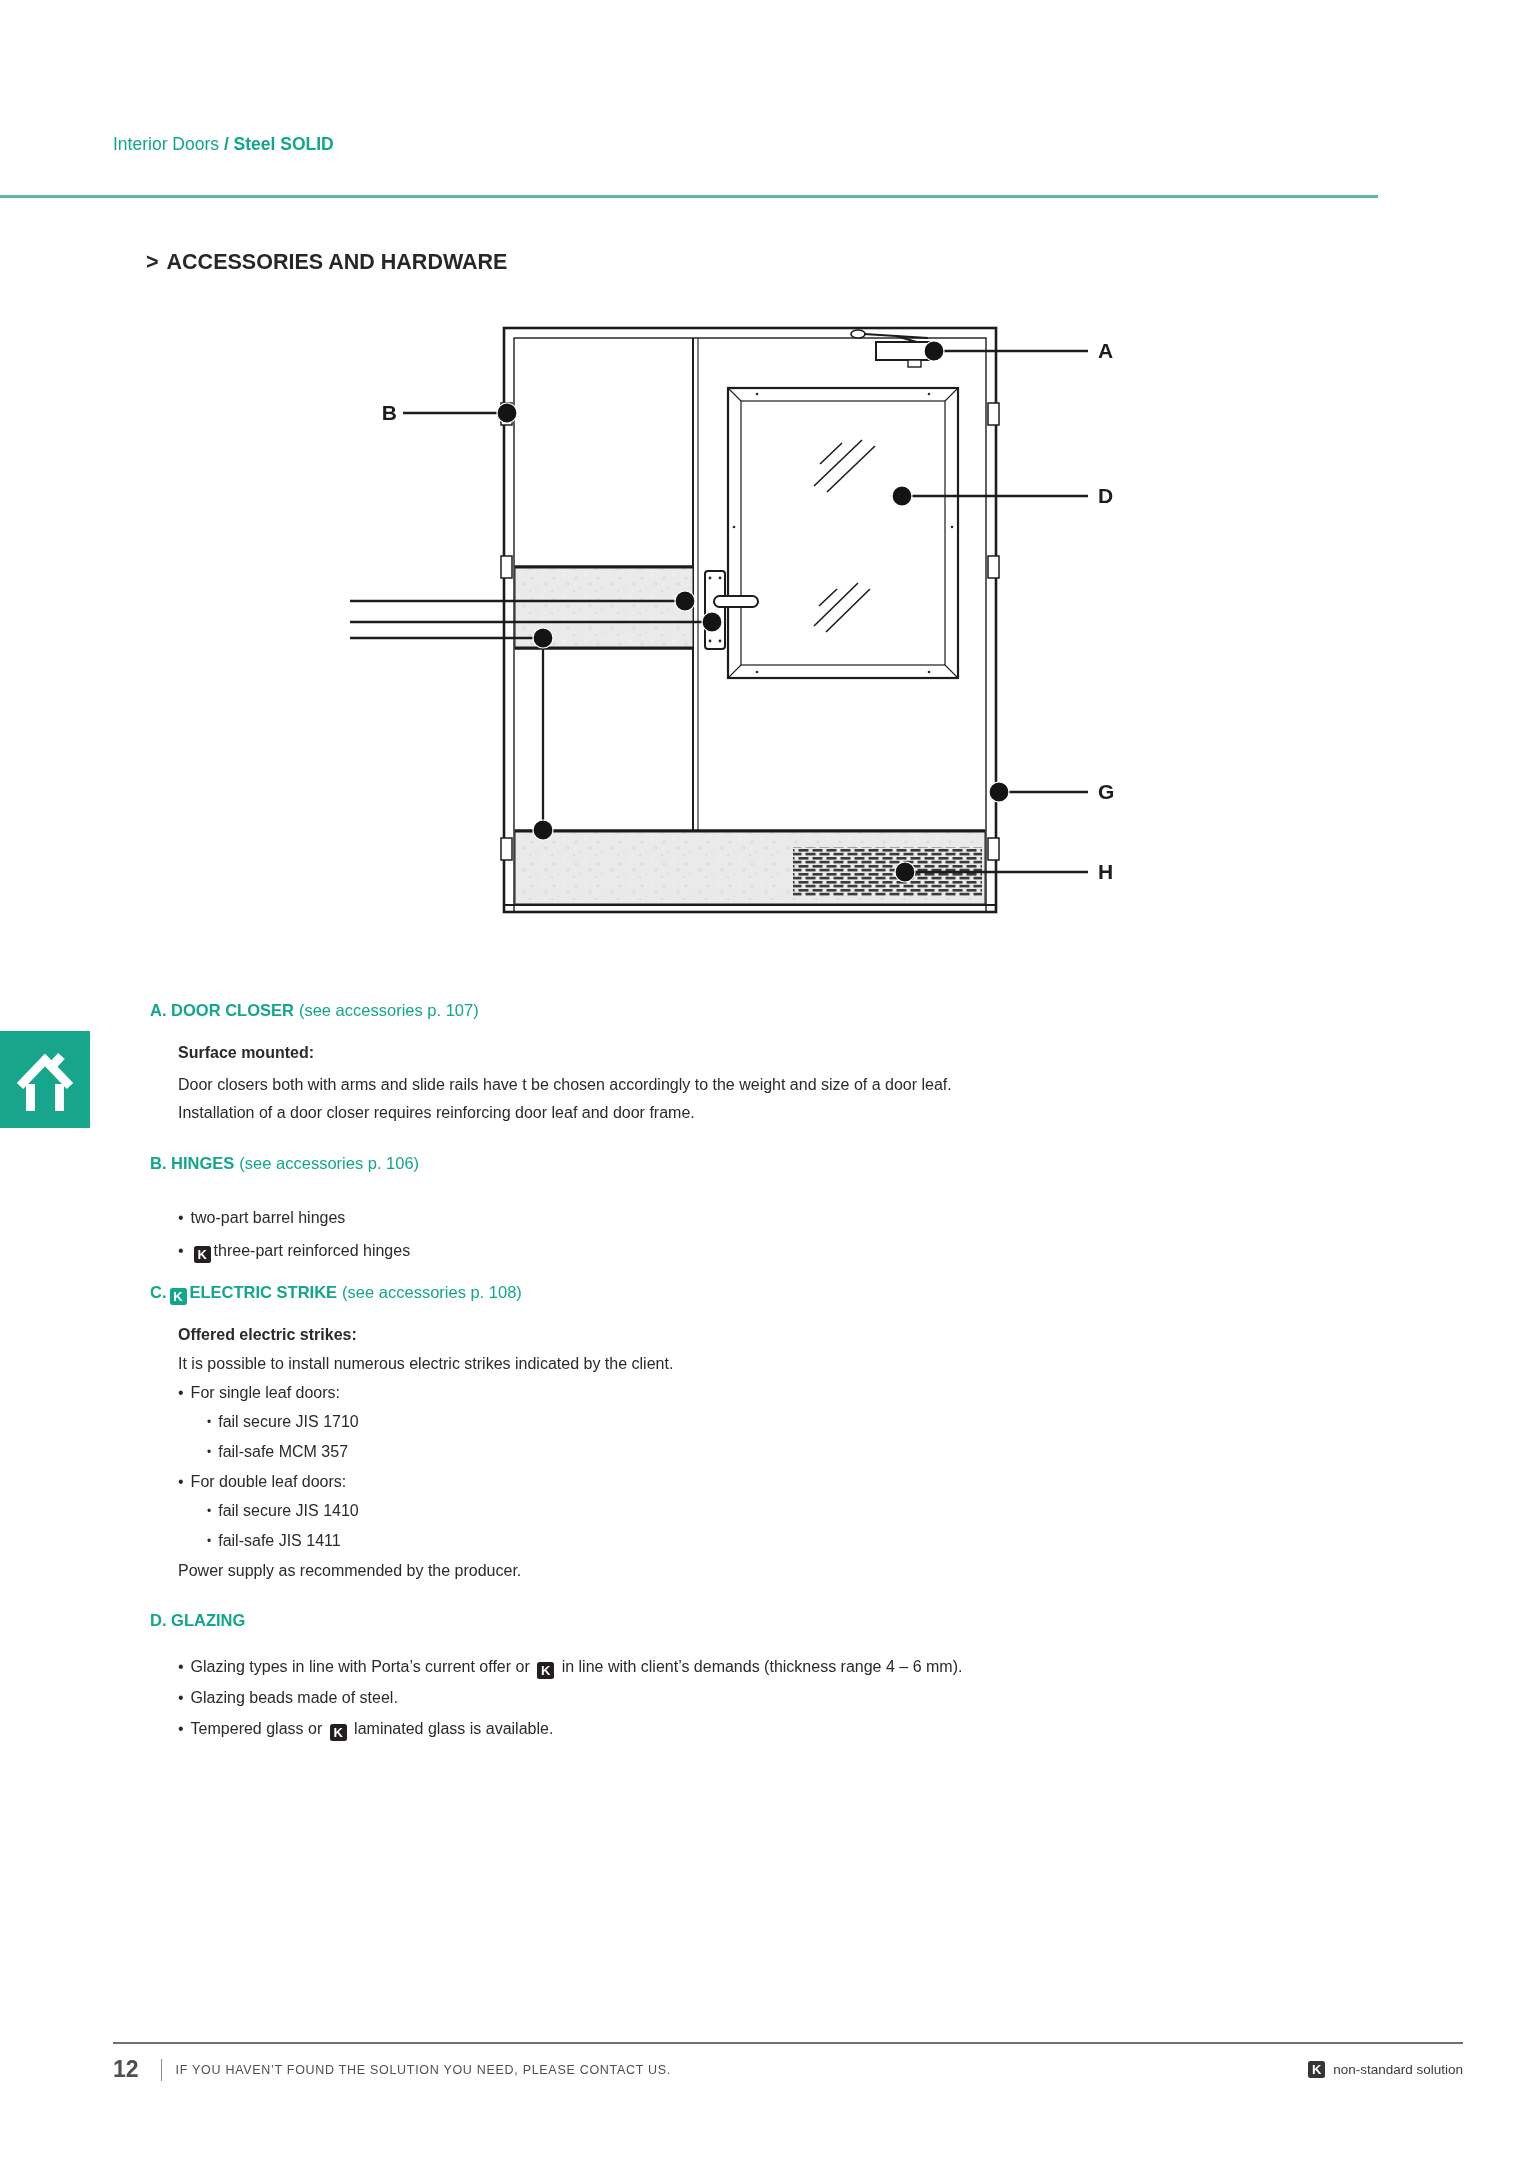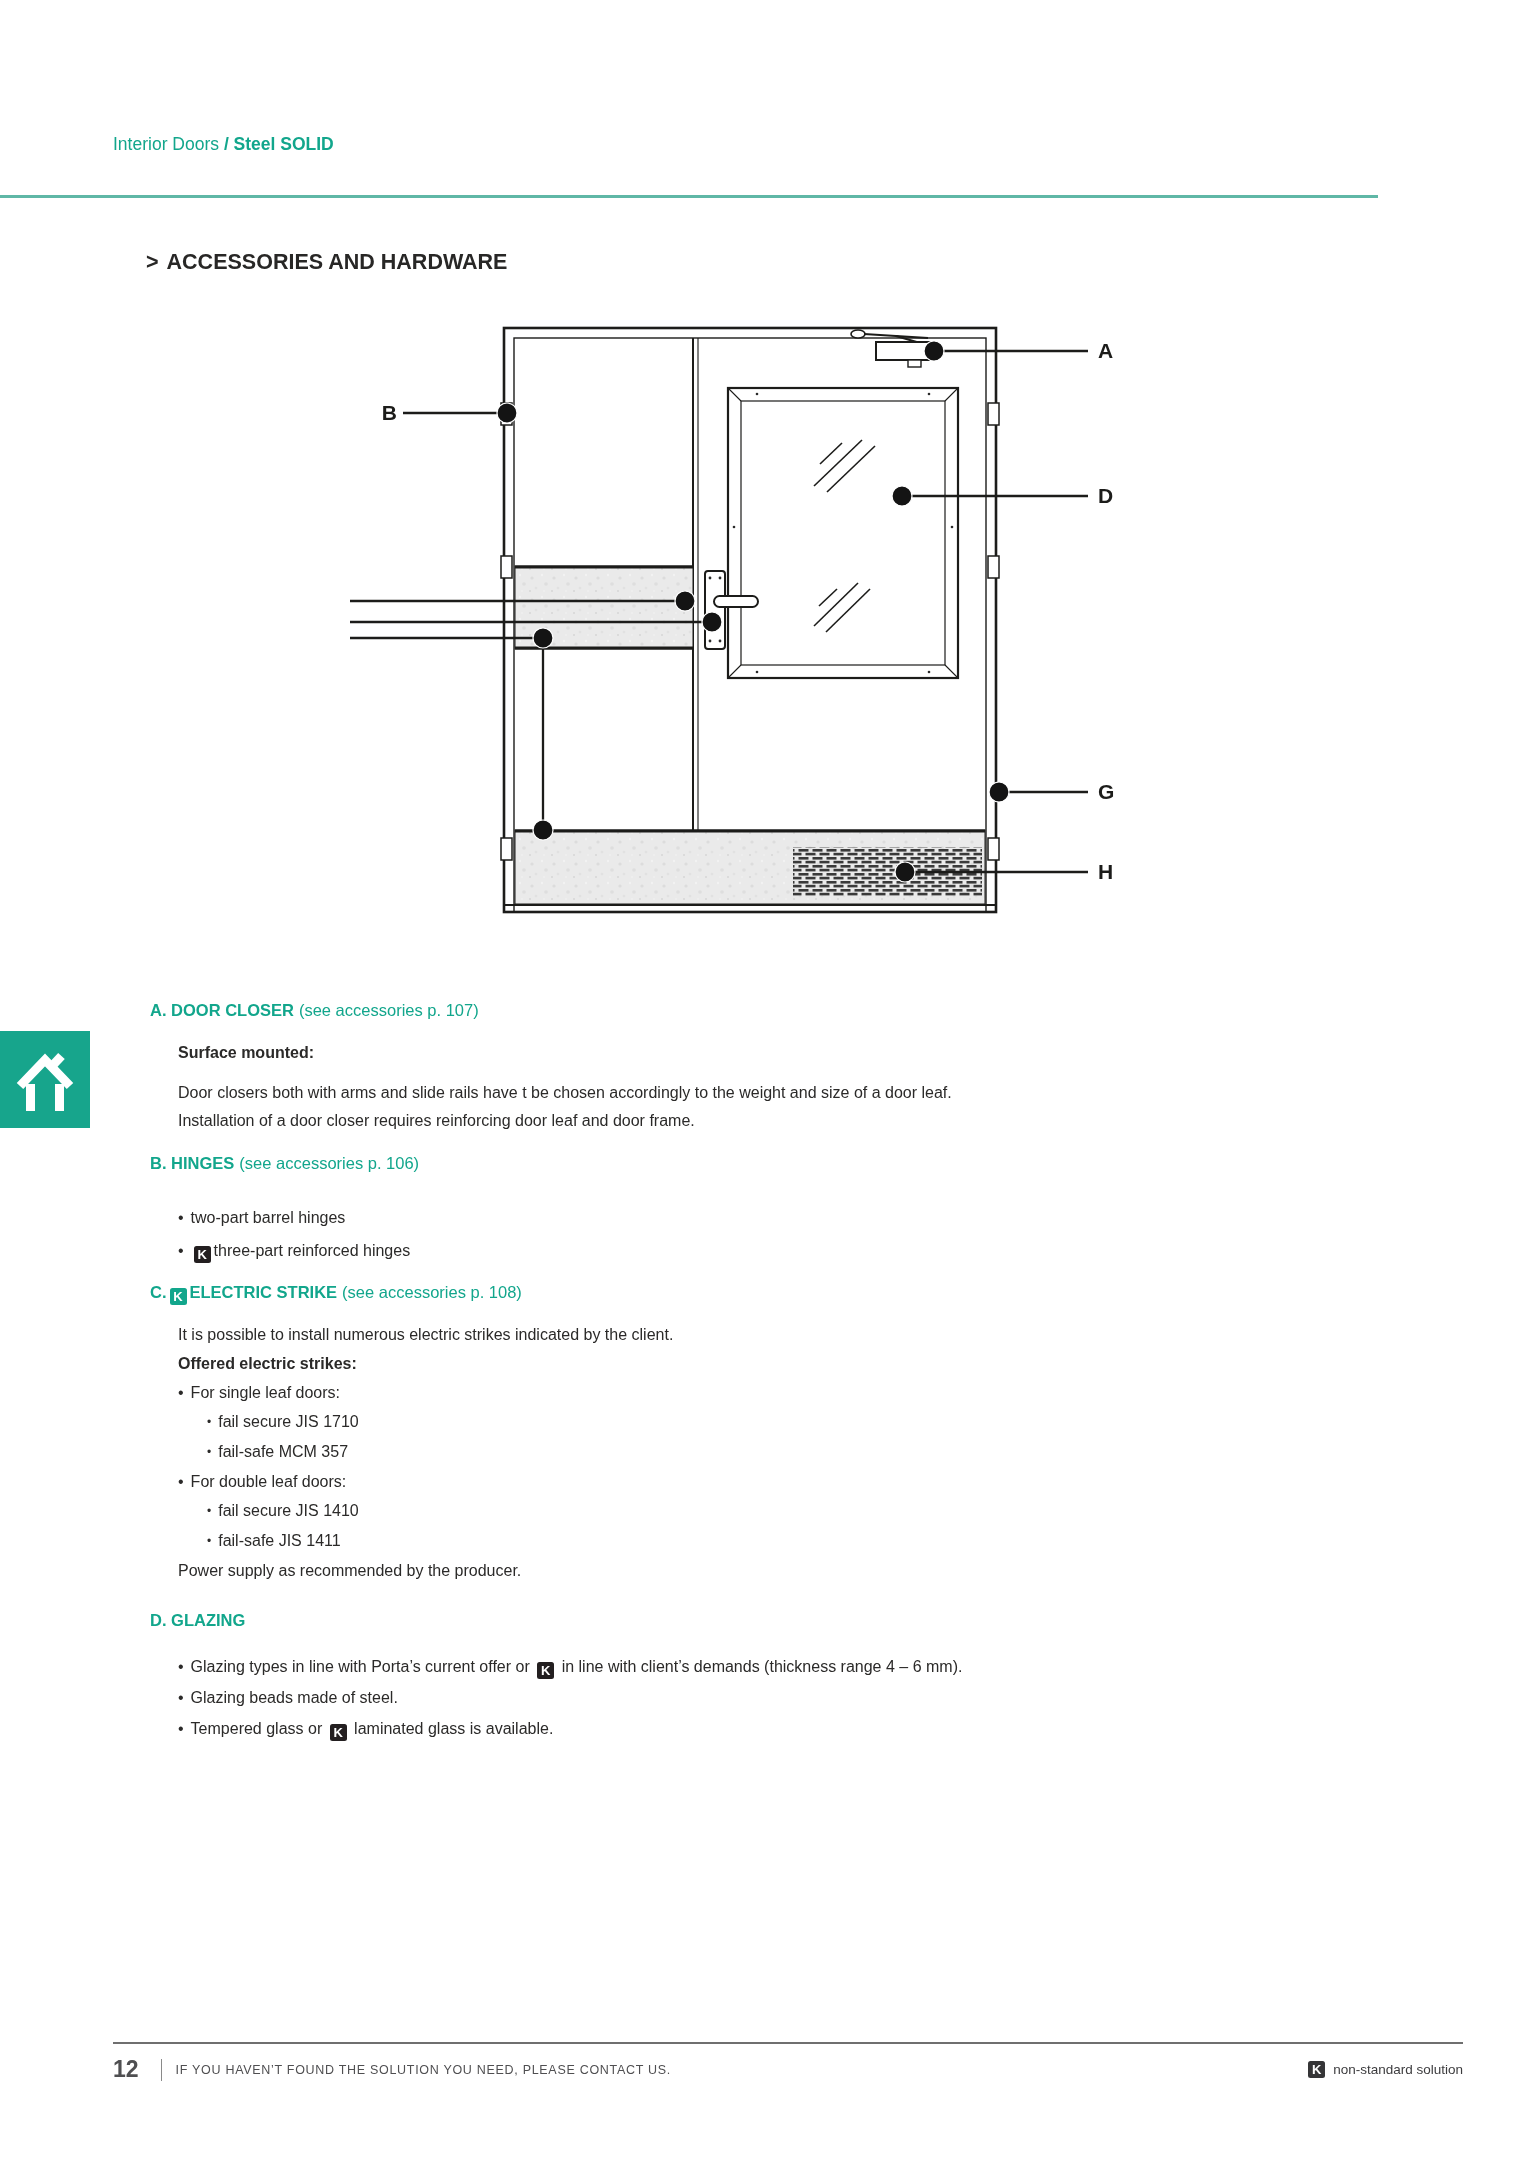--- a/index.html
+++ b/index.html
@@ -196,43 +196,43 @@
         <text x="1098" y="799">G</text>
         <text x="1098" y="879">H</text>
       </g>
     </svg>
   </div>
 
   <div class="sec" id="sec-a">
     <div class="sec-heading">
       <span>A. DOOR CLOSER</span><span class="note">(see accessories p. 107)</span>
     </div>
-    <div class="body bold" style="margin-bottom:12px;">Surface mounted:</div>
+    <div class="body bold" style="margin-bottom:4px;">Surface mounted:</div>
     <div class="body">Door closers both with arms and slide rails have t be chosen accordingly to the weight and size of a door leaf.</div>
     <div class="body">Installation of a door closer requires reinforcing door leaf and door frame.</div>
   </div>
 
   <div class="sec" id="sec-b">
     <div class="sec-heading">
       <span>B. HINGES</span><span class="note">(see accessories p. 106)</span>
     </div>
     <div class="body">
       <span class="blt">•</span><span>two-part barrel hinges</span>
     </div>
     <div class="body">
       <span class="blt">•</span><span class="k">K</span><span>three-part reinforced hinges</span>
     </div>
   </div>
 
   <div class="sec" id="sec-c">
     <div class="sec-heading">
       <span>C.</span><span class="k teal">K</span><span>ELECTRIC STRIKE</span><span class="note">(see accessories p. 108)</span>
     </div>
+    <div class="body bold">Offered electric strikes:</div>
     <div class="body">It is possible to install numerous electric strikes indicated by the client.</div>
-    <div class="body bold">Offered electric strikes:</div>
     <div class="body">
       <span class="blt">•</span><span>For single leaf doors:</span>
     </div>
     <div class="body sub">
       <span class="blt">•</span><span>fail secure JIS 1710</span>
     </div>
     <div class="body sub">
       <span class="blt">•</span><span>fail-safe MCM 357</span>
     </div>
     <div class="body">

